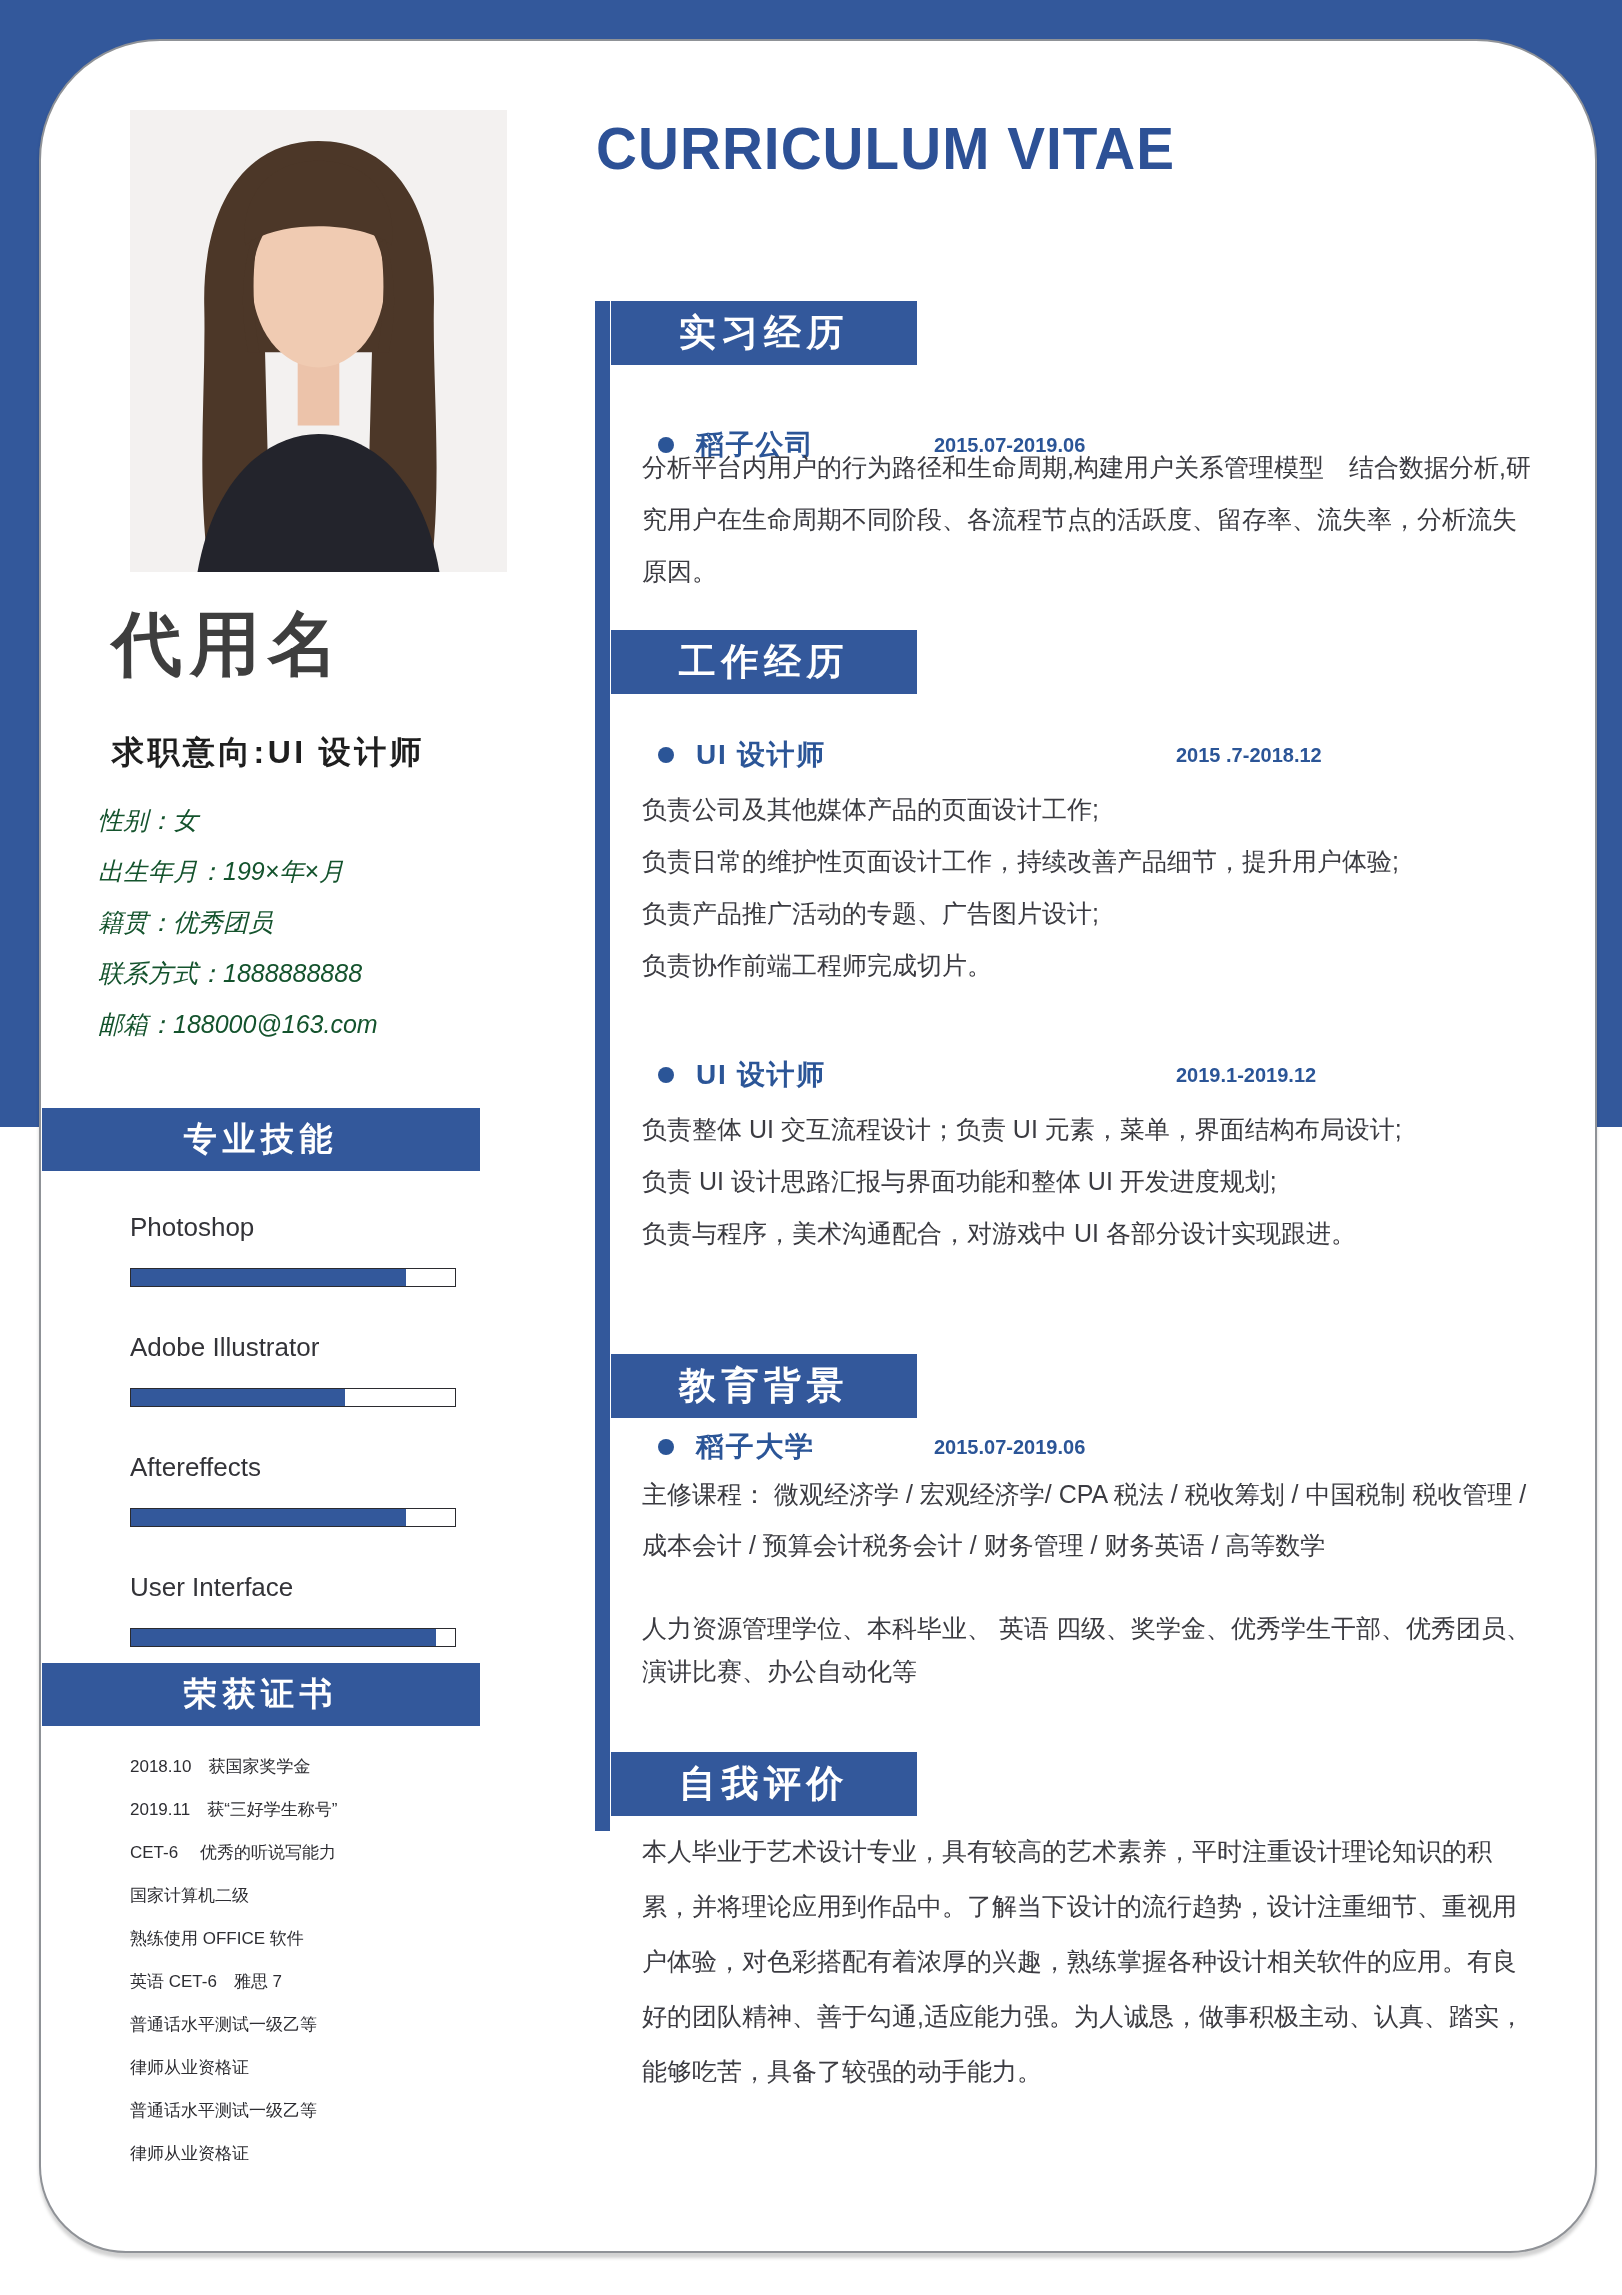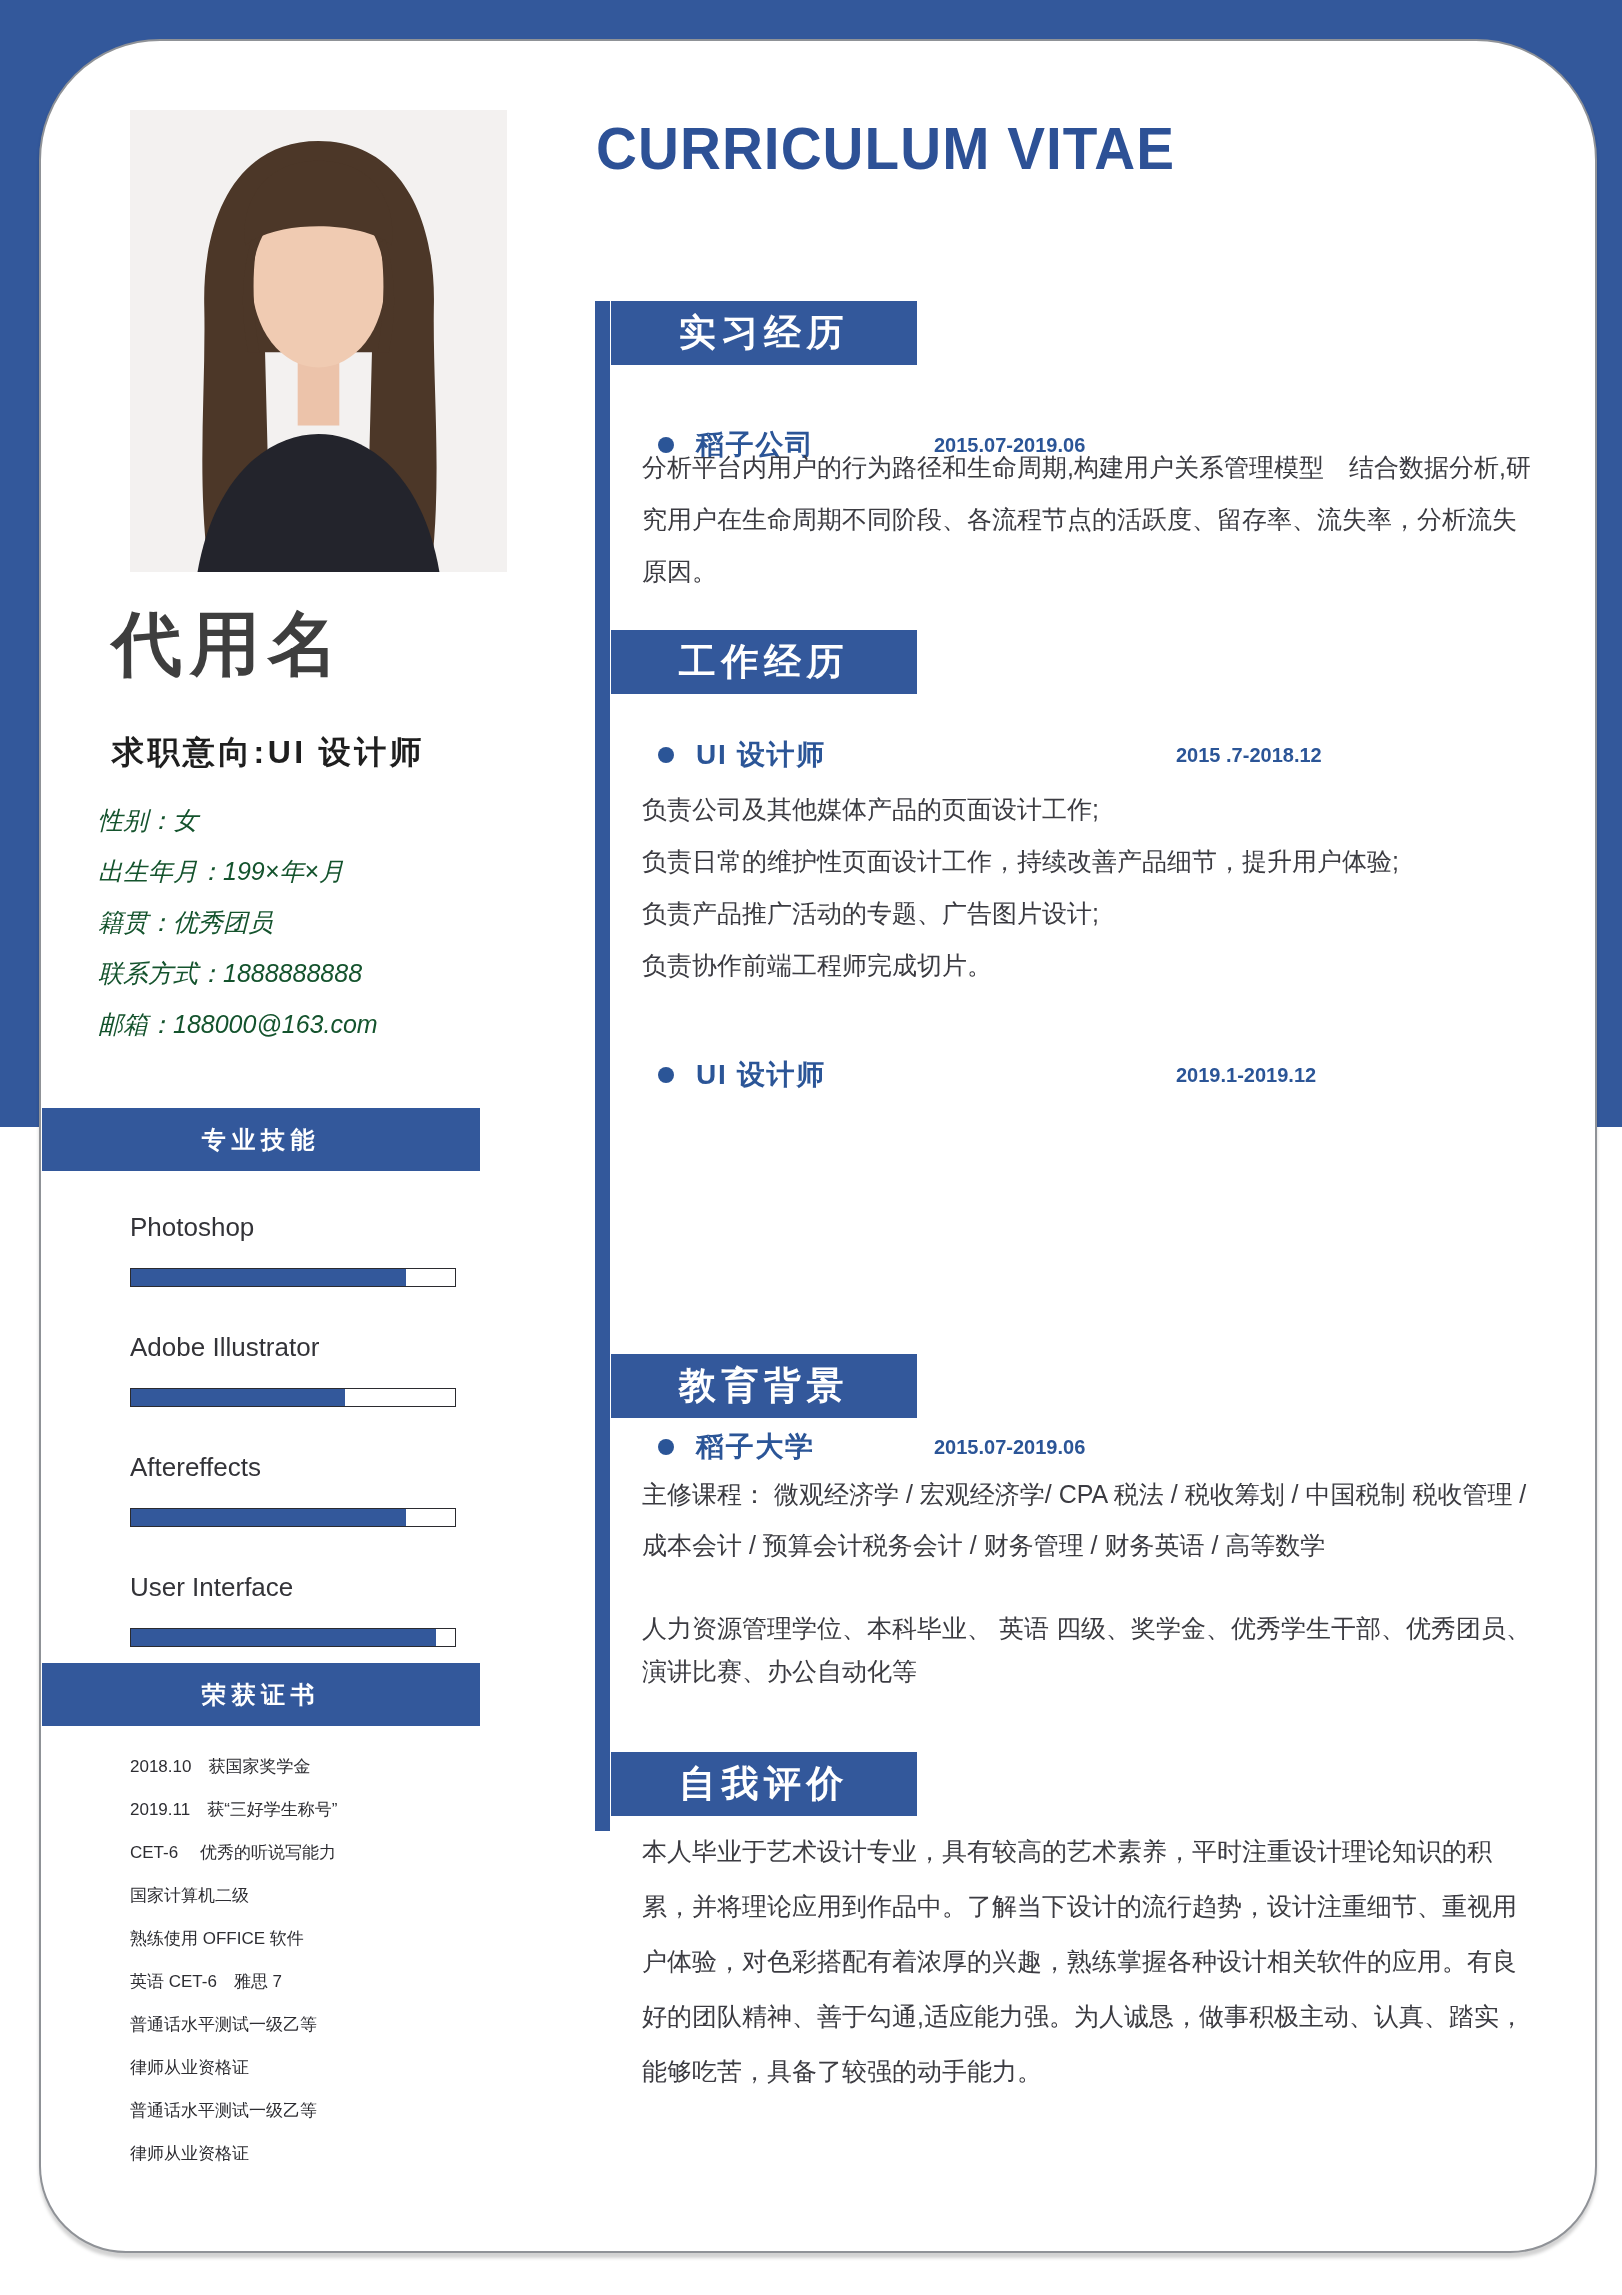--- a/index.html
+++ b/index.html
@@ -47,21 +47,21 @@
   }
   .info{
     position:absolute;left:98px;top:795px;
     font-size:25px;line-height:51px;color:#14532d;font-style:italic;
   }
   .hbox{
     position:absolute;background:var(--accent);color:#fff;
     display:flex;align-items:center;justify-content:center;
     font-weight:bold;letter-spacing:5.6px;
   }
-  .hbox-left{left:42px;width:438px;height:63px;font-size:24px;}
+  .hbox-left{left:42px;width:438px;height:63px;font-size:33px;}
   .hbox-right{left:611px;width:306px;height:64px;font-size:37px;}
   .skill-row{position:absolute;left:130px;width:326px;}
   .skill-name{font-size:26px;color:#333338;line-height:33px;}
   .skill-track{
     margin-top:24px;width:326px;height:19px;
     border:1.7px solid #2B2B30;background:#ffffff;
   }
   .skill-fill{height:100%;background:var(--accent);}
   .certs{
     position:absolute;left:130px;top:1745px;width:394px;
@@ -203,20 +203,25 @@
     <div>负责日常的维护性页面设计工作，持续改善产品细节，提升用户体验;</div>
     <div>负责产品推广活动的专题、广告图片设计;</div>
     <div>负责协作前端工程师完成切片。</div>
   </div>
 
   <div class="bullet-row" style="top:1057px">
     <span class="dot"></span>
     <span class="org">UI 设计师</span>
     <span class="bdate date-far">2019.1-2019.12</span>
   </div>
+  <div class="para lh93" style="top:1103px">
+    <div>负责整体 UI 交互流程设计；负责 UI 元素，菜单，界面结构布局设计;</div>
+    <div>负责 UI 设计思路汇报与界面功能和整体 UI 开发进度规划;</div>
+    <div>负责与程序，美术沟通配合，对游戏中 UI 各部分设计实现跟进。</div>
+  </div>
 
   <div class="hbox hbox-right" style="top:1354px">教育背景</div>
   <div class="bullet-row" style="top:1429px">
     <span class="dot"></span>
     <span class="org">稻子大学</span>
     <span class="bdate date-near">2015.07-2019.06</span>
   </div>
   <div class="para lh90" style="top:1469px;width:901px">主修课程： 微观经济学 / 宏观经济学/ CPA 税法 / 税收筹划 / 中国税制 税收管理 / 成本会计 / 预算会计税务会计 / 财务管理 / 财务英语 / 高等数学</div>
   <div class="para lh76" style="top:1607px;width:901px">人力资源管理学位、本科毕业、 英语 四级、奖学金、优秀学生干部、优秀团员、演讲比赛、办公自动化等</div>
 

